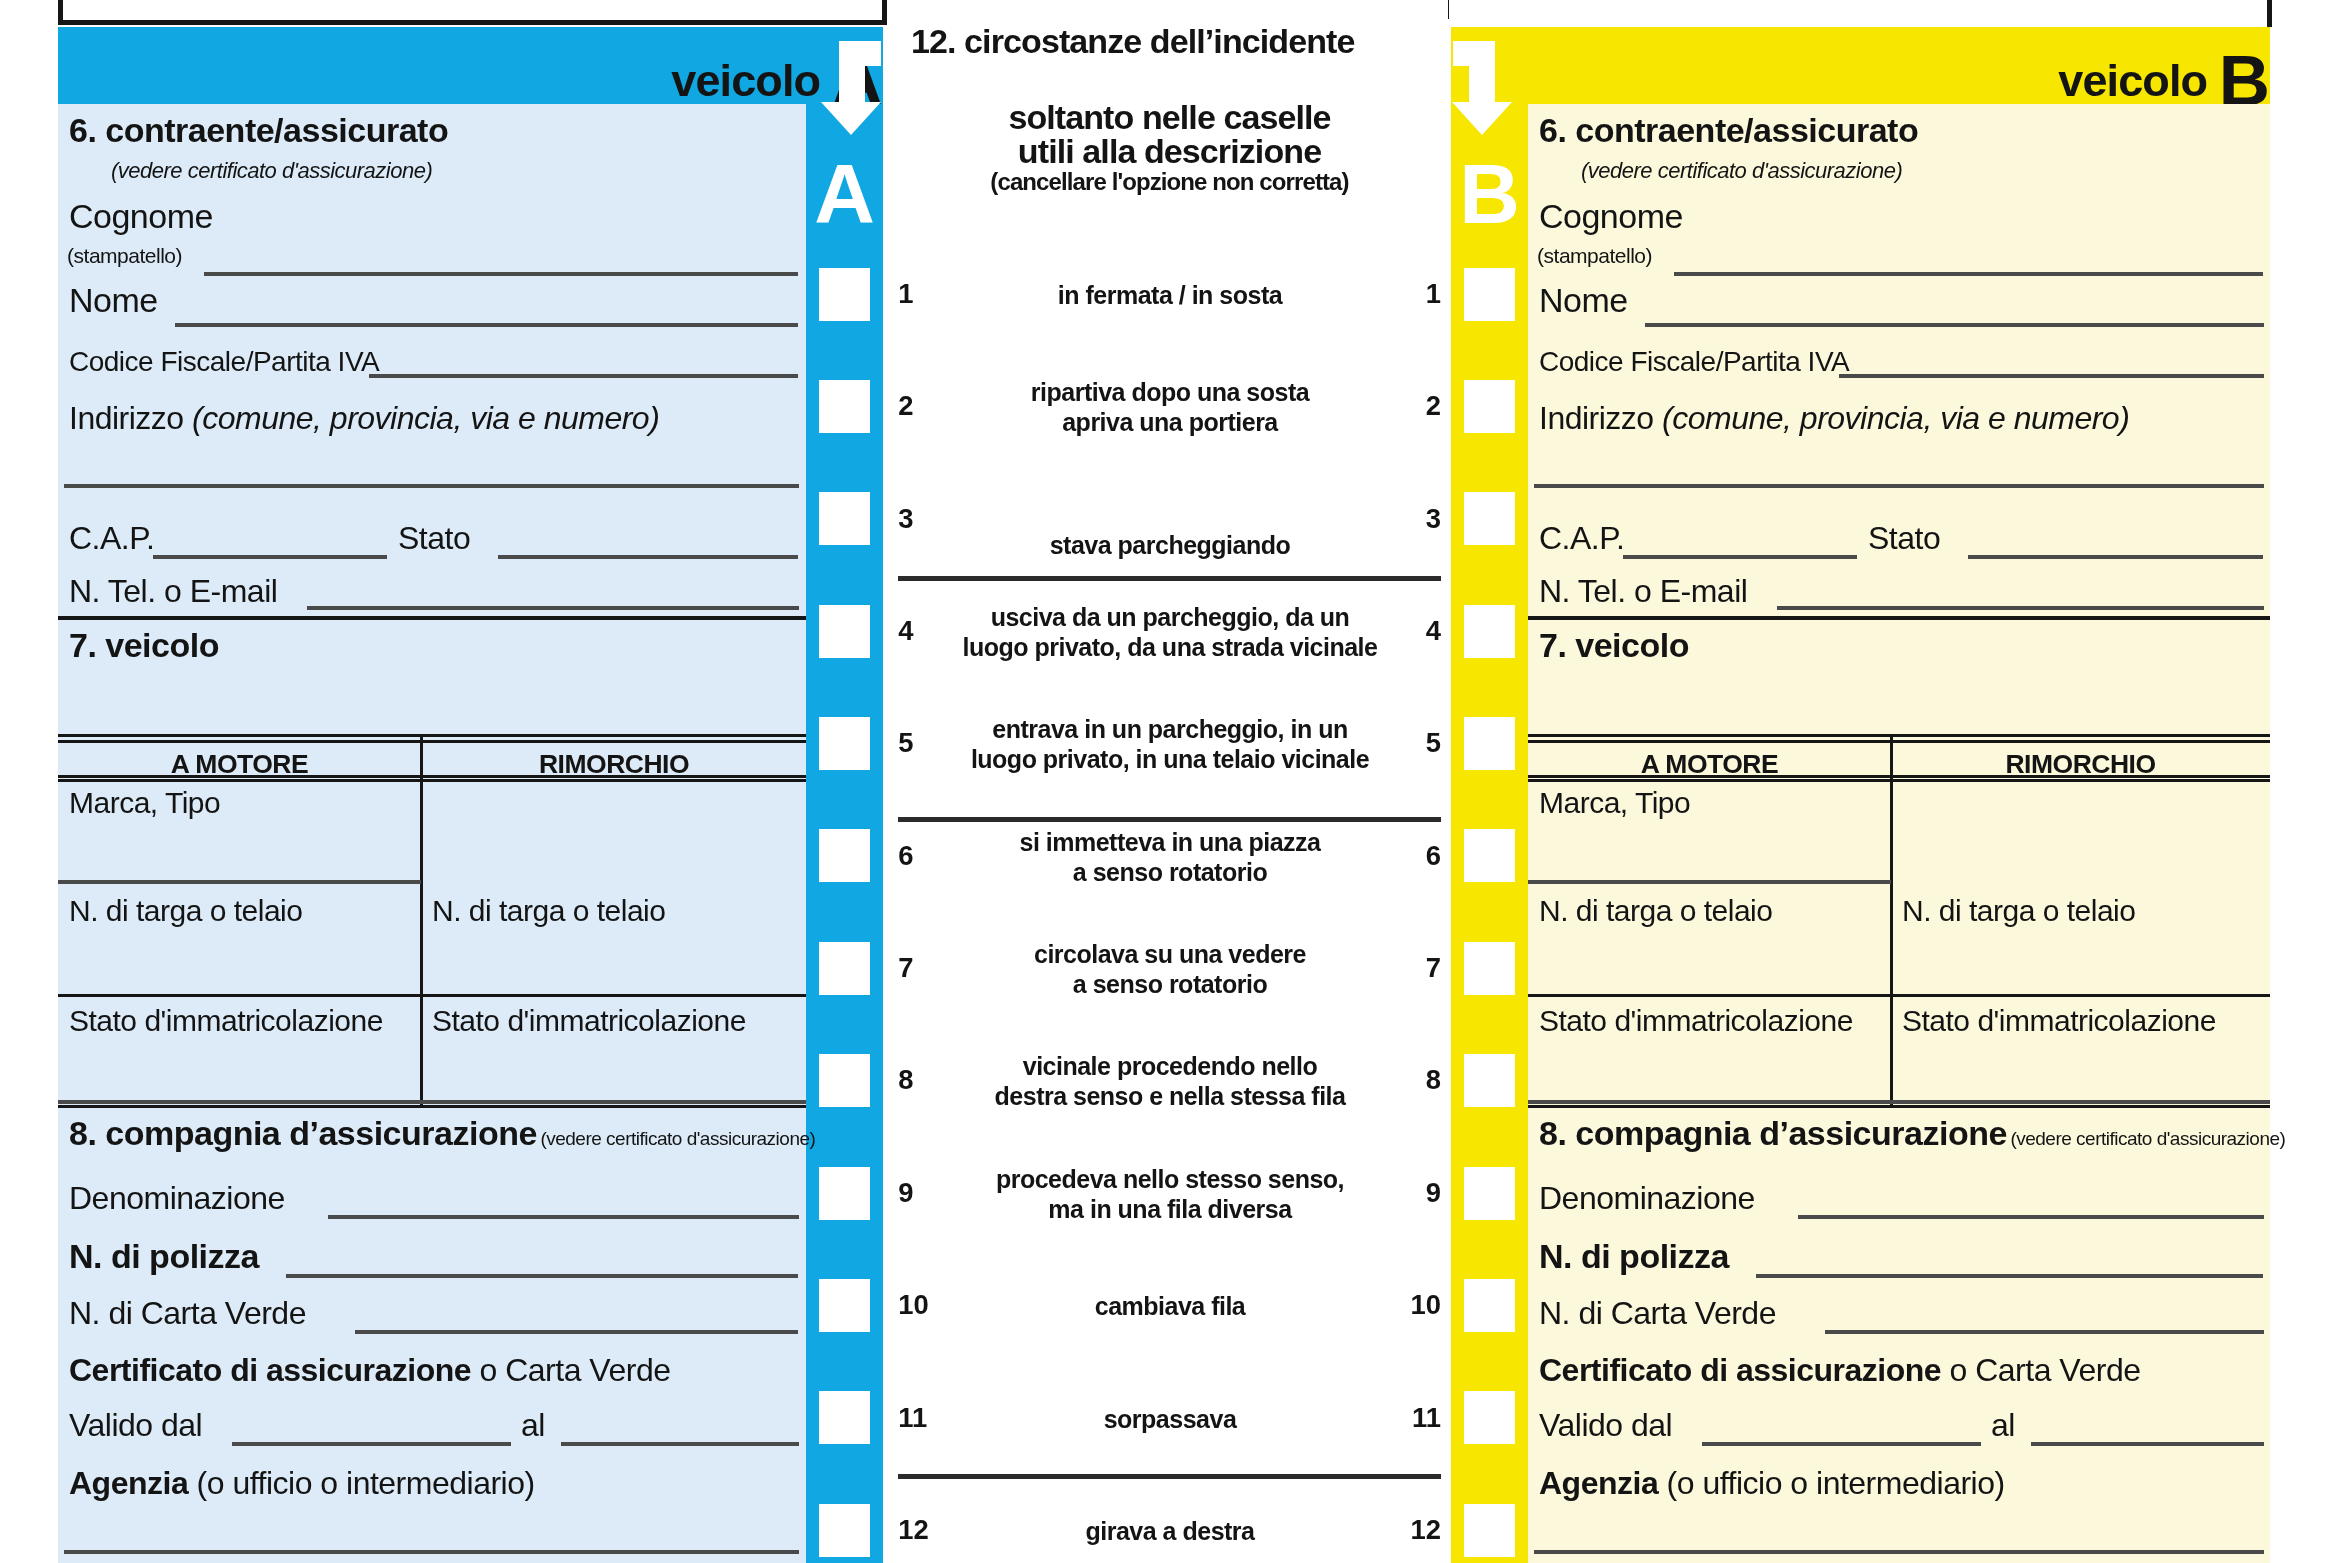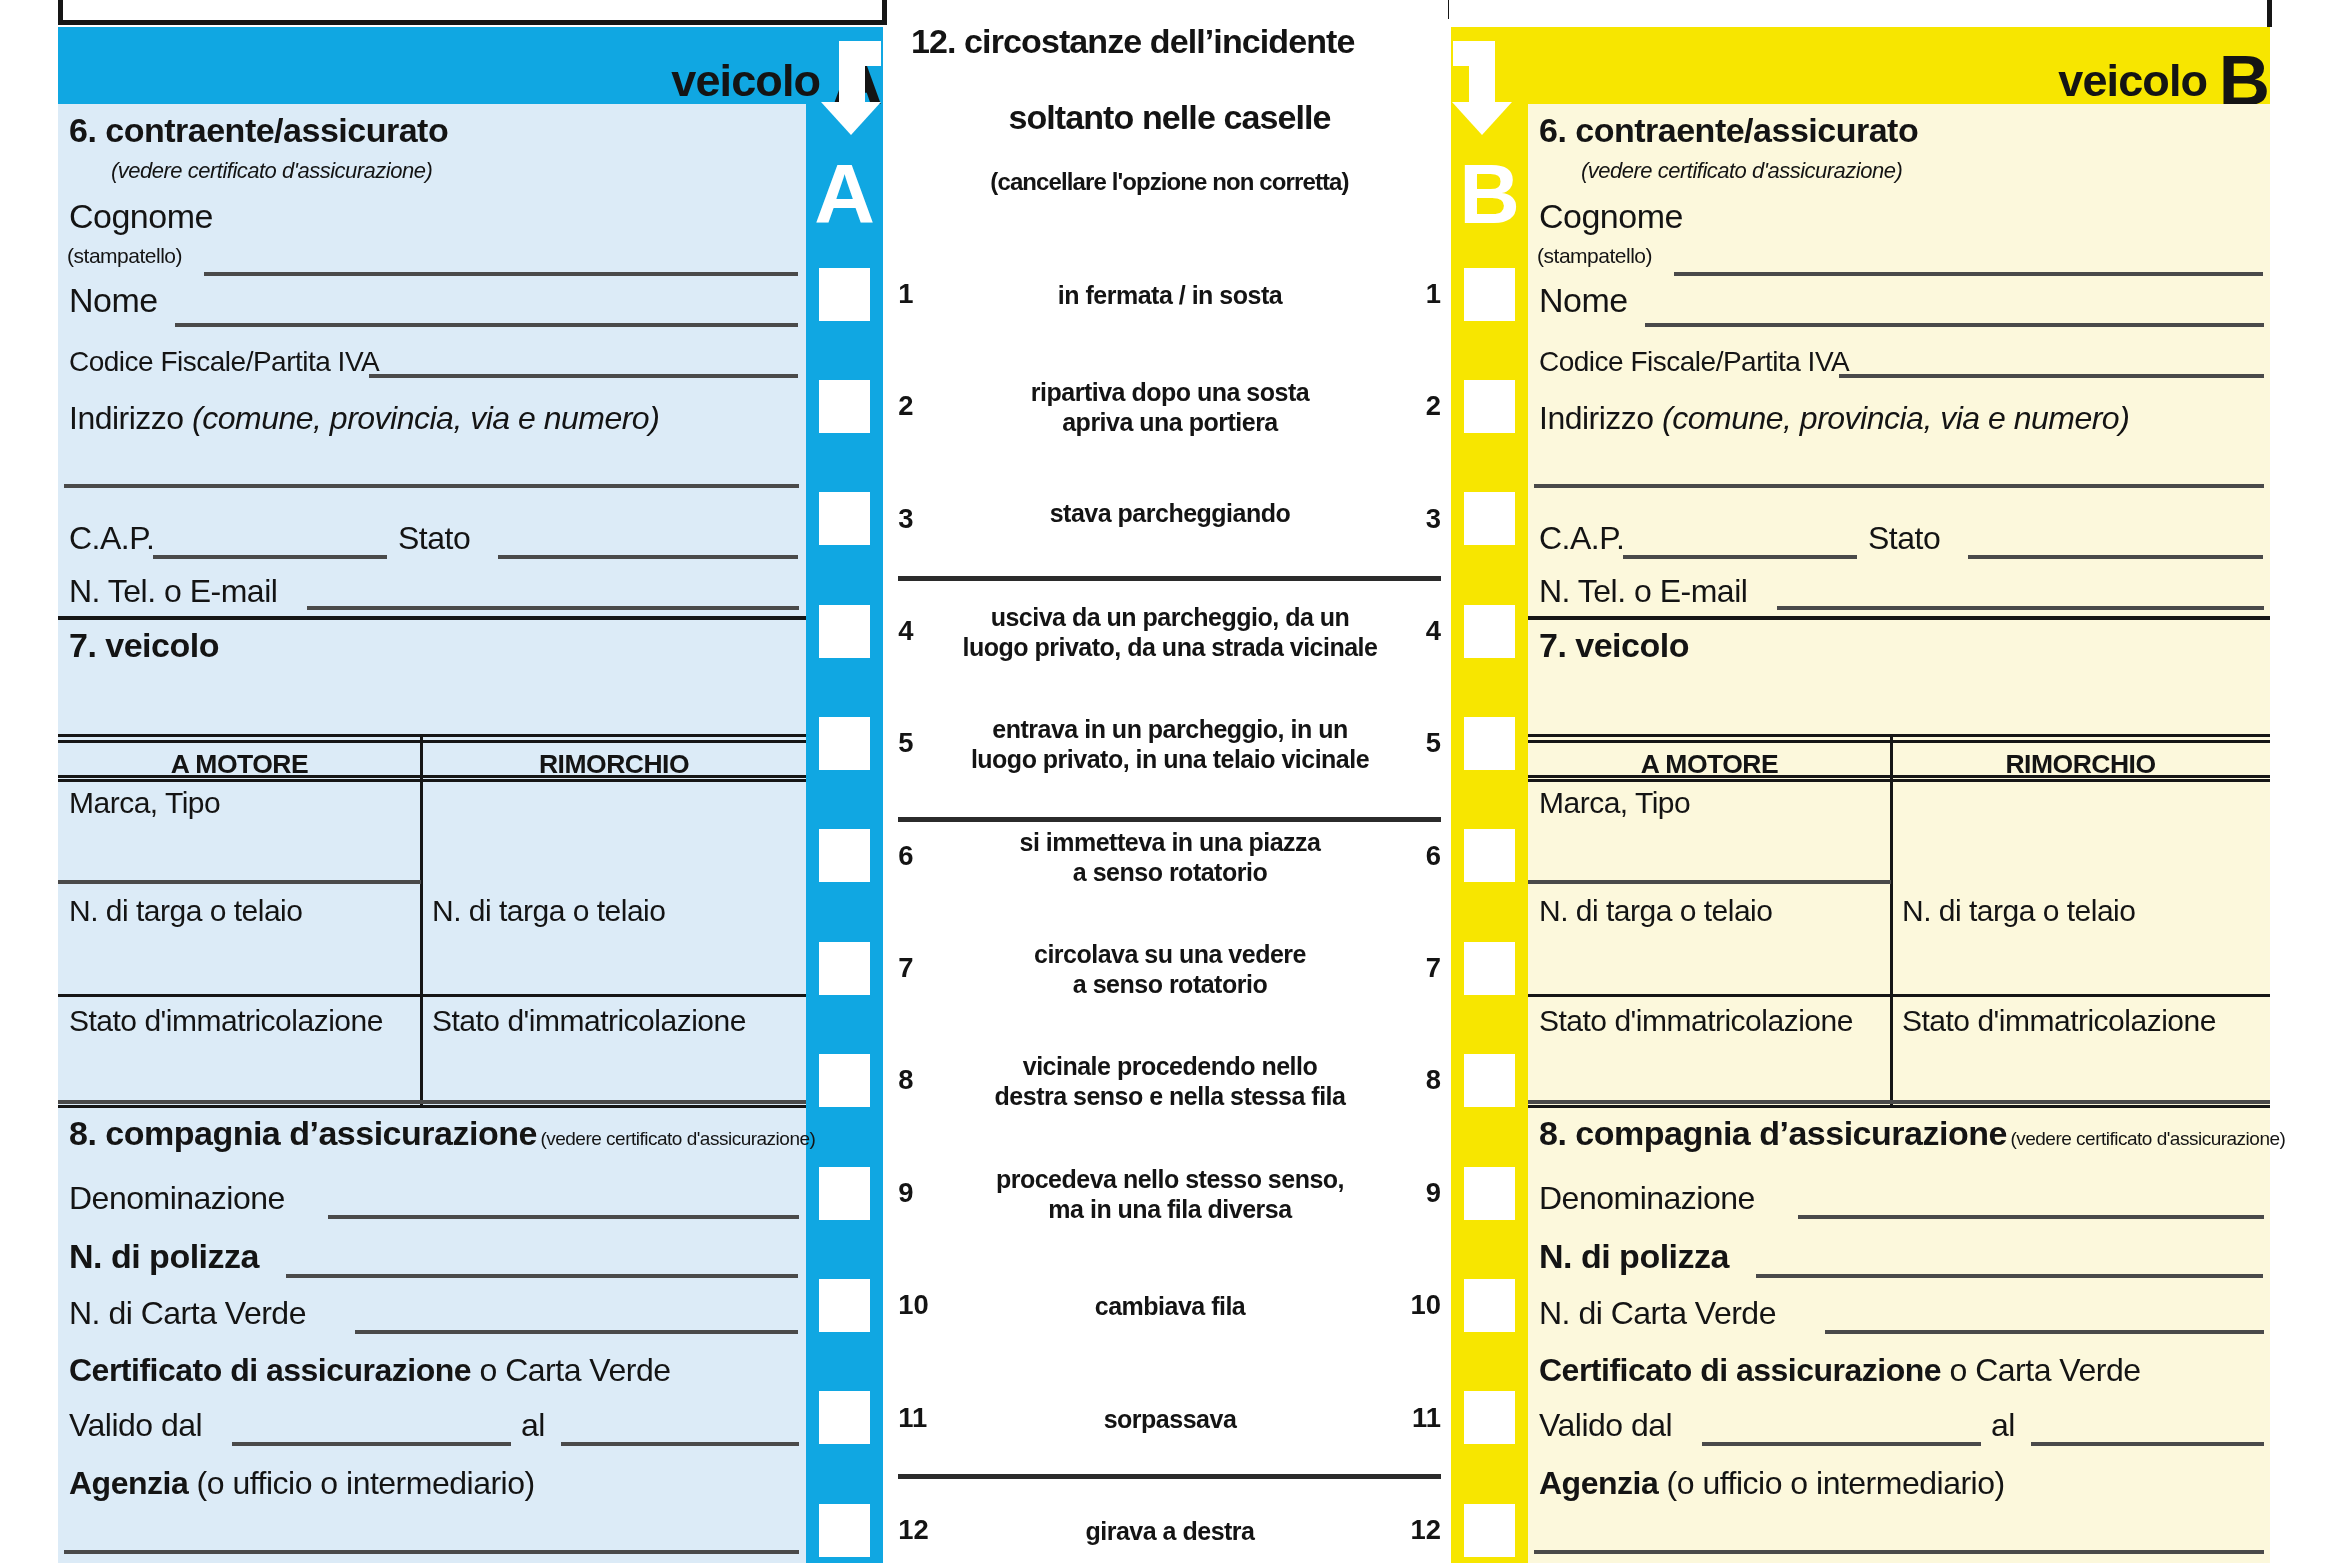--- a/index.html
+++ b/index.html
@@ -134,38 +134,39 @@
     <div class="t" style="left:463px;top:1305px;font-size:32px;">al</div>
     <div class="ln" style="left:503px;top:1338px;width:238px;"></div>
 
     <div class="t" style="left:11px;top:1363px;font-size:32px;"><span class="b">Agenzia</span><span> (o ufficio o intermediario)</span></div>
     <div class="ln" style="left:5.5px;top:1446px;width:735px;"></div>
   </div>
 
   <div id="mid">
     <div class="t b" style="left:20px;top:24px;font-size:34px;letter-spacing:-0.9px;">12. circostanze dell’incidente</div>
     <div class="midHdr" style="top:98px;">soltanto nelle caselle</div>
+    <div class="midHdr" style="top:132px;">utili  alla  descrizione</div>
     <div class="midHdr" style="top:168px;font-size:24px;">(cancellare l'opzione non corretta)</div>
     <div class="divider" style="top:576px;"></div>
     <div class="divider" style="top:817px;"></div>
     <div class="divider" style="top:1474px;"></div>
     <div id="midRows">
         <div class="rowNum" style="left: 7.3px; top: 278px; text-align: left;">1</div>
         <div class="rowTxt" style="top: 258px;">
           <div>in fermata / in sosta</div>
         </div>
         <div class="rowNum" style="left: 510px; top: 278px; text-align: right;">1</div>
         <div class="rowNum" style="left: 7.3px; top: 390px; text-align: left;">2</div>
         <div class="rowTxt" style="top: 370px;">
           <div>ripartiva dopo una sosta</div>
           <div>apriva una portiera</div>
         </div>
         <div class="rowNum" style="left: 510px; top: 390px; text-align: right;">2</div>
         <div class="rowNum" style="left: 7.3px; top: 503px; text-align: left;">3</div>
-        <div class="rowTxt" style="top: 476px; justify-content: center;">
+        <div class="rowTxt" style="top: 508px; justify-content: center;">
           <div>stava parcheggiando</div>
         </div>
         <div class="rowNum" style="left: 510px; top: 503px; text-align: right;">3</div>
         <div class="rowNum" style="left: 7.3px; top: 615px; text-align: left;">4</div>
         <div class="rowTxt" style="top: 595px;">
           <div>usciva da un parcheggio, da un</div>
           <div>luogo privato, da una strada vicinale</div>
         </div>
         <div class="rowNum" style="left: 510px; top: 615px; text-align: right;">4</div>
         <div class="rowNum" style="left: 7.3px; top: 727px; text-align: left;">5</div>

